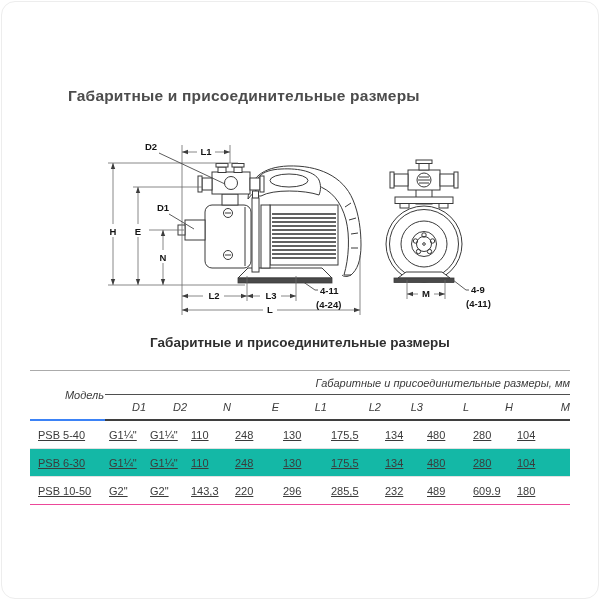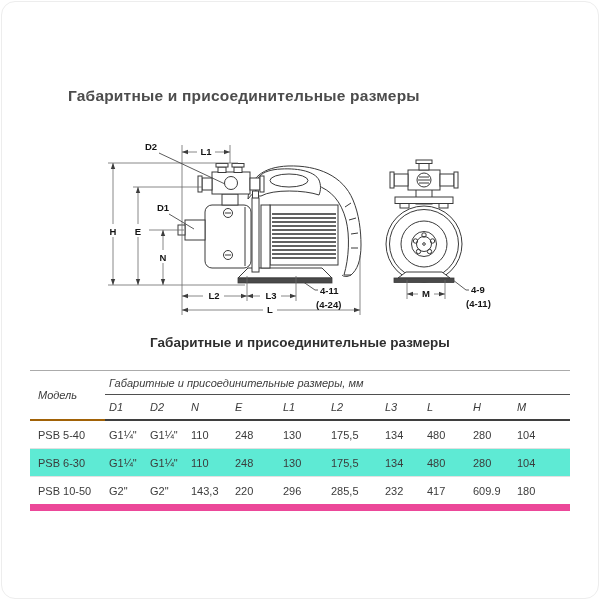--- a/index.html
+++ b/index.html
@@ -26,28 +26,28 @@
   .arr { fill:#3d3d3d; stroke:none; }
   .wbg { fill:#ffffff; stroke:none; }
   .dt  { font:bold 9.5px "Liberation Sans",sans-serif; fill:#141414; }
   .dark{ fill:#4a4a4a; stroke:#3a3a3a; stroke-width:.8; }
   
   table.dims {
     position:absolute; left:30px; top:370px; width:540px;
     border-collapse:collapse; table-layout:fixed;
     font-size:11px; color:#3b3b3b; border-top:1px solid #ababab;
   }
-  table.dims th { font-weight:normal; font-style:italic; text-align:left; color:#3b3b3b; }
-  table.dims td { text-align:left; }
+  table.dims th { font-weight:normal; font-style:italic; text-align:right; color:#3b3b3b; }
+  table.dims td { text-align:left;text-decoration:underline; }
   th.group-th { border-bottom:1px solid #4f4f4f; padding:6px 0 5px 4px; }
-  th.model-th { vertical-align:middle; padding-left:8px; border-bottom:2px solid #a16207; }
+  th.model-th { vertical-align:middle; padding-left:8px; border-bottom:2px solid #3b82f6; }
   tr.cols-row th { padding:6px 0 6px 4px; border-bottom:2px solid #3f3f3f; }
   tbody td { padding:8px 0 7px 4px; border-bottom:1px solid #e1e1e1; }
   tbody td.model { padding-left:8px; }
-  tbody tr:last-child td { border-bottom:7px solid #ec4899; }
+  tbody tr:last-child td { border-bottom:1px solid #ec4899; }
 </style>
 </head>
 <body>
 
 <div class="frame"></div>
 
 <div class="title">Габаритные и присоединительные размеры</div>
 
 <svg class="drawing" width="435" height="205" viewBox="0 0 435 205" xmlns="http://www.w3.org/2000/svg">
 
@@ -263,21 +263,21 @@
         <td>G1¼"</td>
         <td>110</td>
         <td>248</td>
         <td>130</td>
         <td>175,5</td>
         <td>134</td>
         <td>480</td>
         <td>280</td>
         <td>104</td>
       </tr>
-      <tr style="background: #5eead4;">
+      <tr style="background: #14b8a6;">
         <td class="model">PSB 6-30</td>
         <td>G1¼"</td>
         <td>G1¼"</td>
         <td>110</td>
         <td>248</td>
         <td>130</td>
         <td>175,5</td>
         <td>134</td>
         <td>480</td>
         <td>280</td>
@@ -285,18 +285,18 @@
       </tr>
       <tr>
         <td class="model">PSB 10-50</td>
         <td>G2"</td>
         <td>G2"</td>
         <td>143,3</td>
         <td>220</td>
         <td>296</td>
         <td>285,5</td>
         <td>232</td>
-        <td>417</td>
+        <td>489</td>
         <td>609.9</td>
         <td>180</td>
       </tr>
     </tbody>
 </table>
 
 </body></html>

